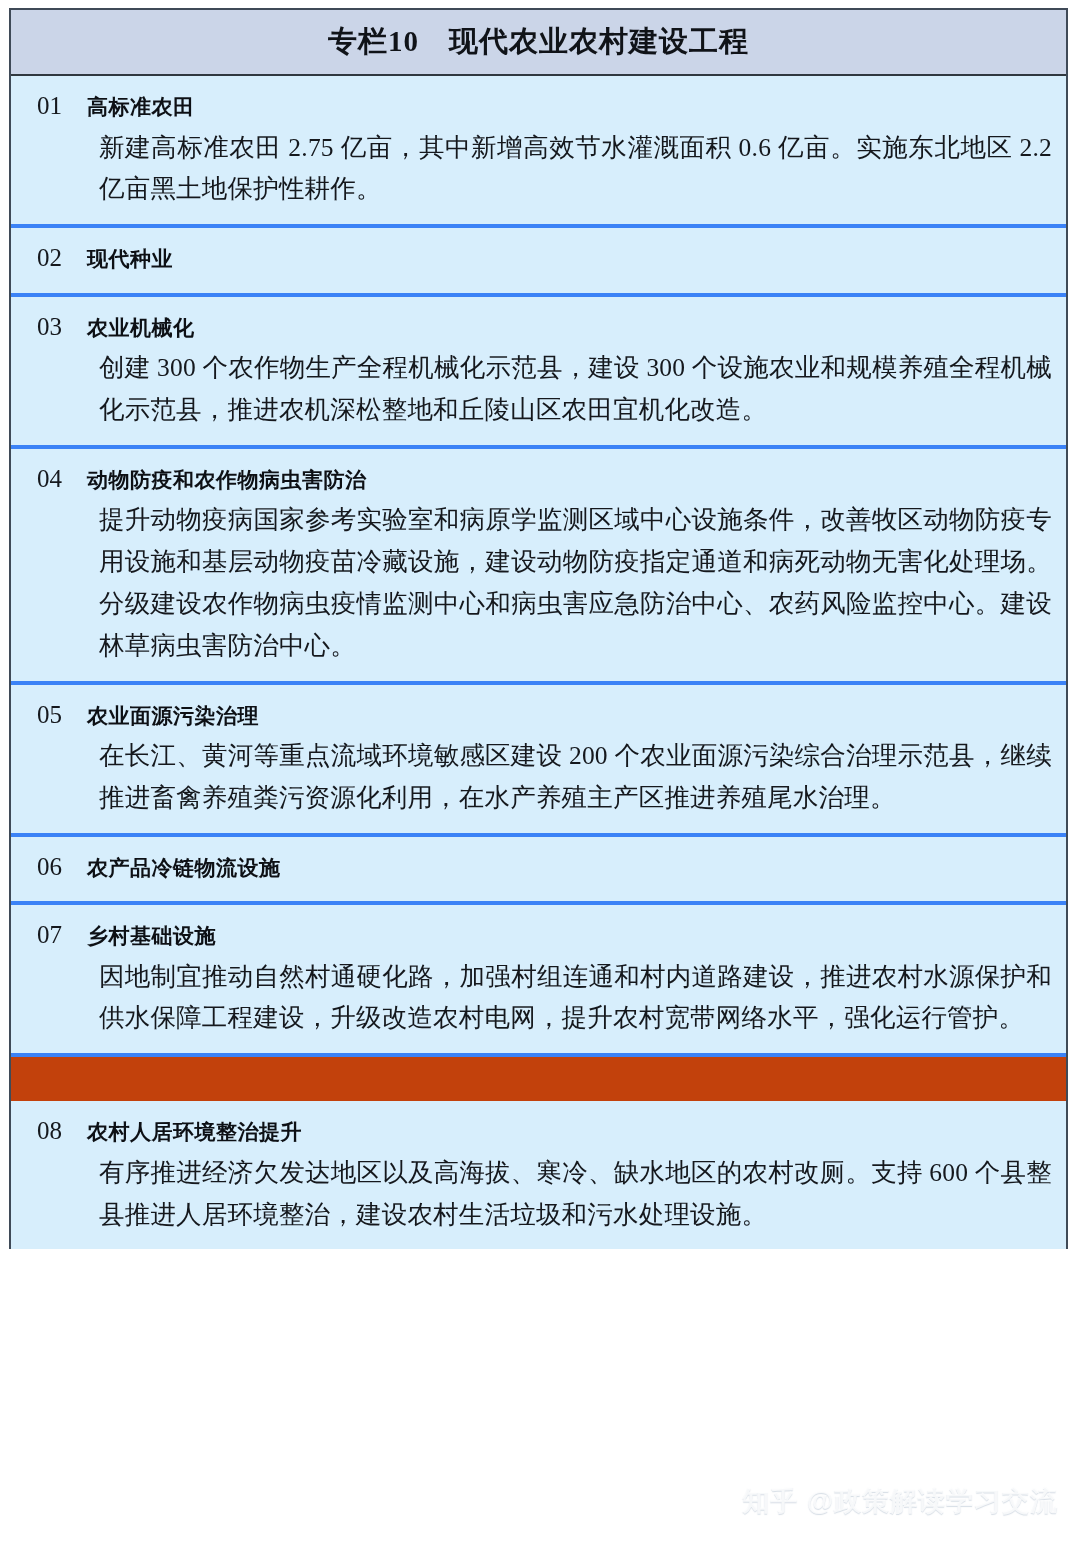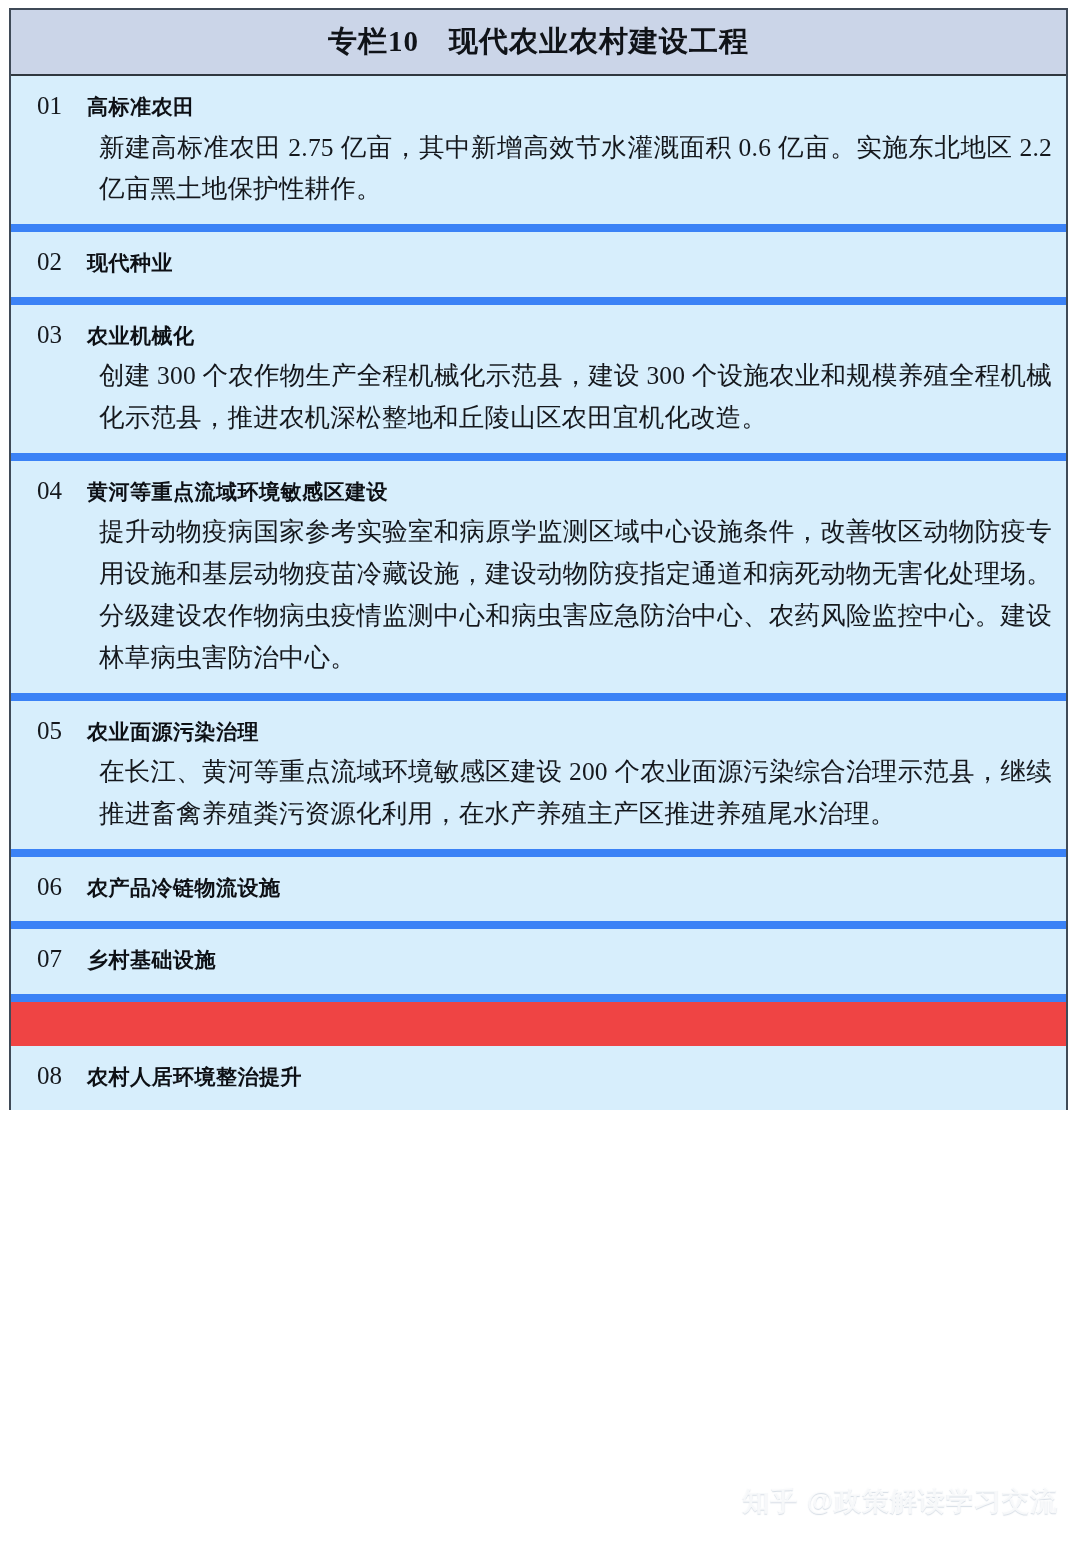--- a/index.html
+++ b/index.html
@@ -28,41 +28,41 @@
   }
 
   .table-frame {
     position: absolute;
     left: 9px;
     top: 8px;
     width: 1059px;            
     border: 2px solid #3f4a57;
     border-bottom: none;
     box-sizing: border-box;
-    background: #ef4444;
+    background: #c2410c;
   }
 
   
   .table-header {
     background: #cbd5e8;
     border-bottom: 2px solid #30383f;
     text-align: center;
     font-size: 29px;
     font-weight: 700;
     letter-spacing: 1px;
     line-height: 1;
     padding: 17px 0 18px 0;
     color: #101318;
     white-space: pre;
   }
 
   
   .row {
     background: #d7eefc;
-    border-bottom: 8px solid #3b82f6;
+    border-bottom: 4px solid #3b82f6;
     padding: 12px 14px 14px 14px;
     box-sizing: border-box;
   }
   .row:last-child {
     border-bottom: none;
     margin-top: 44px;
   }
 
   .row-head {
     display: flex;
@@ -142,21 +142,21 @@
       <div class="row-head">
         <div class="row-num">03</div>
         <div class="row-title">农业机械化</div>
       </div>
       <div class="row-body">创建 300 个农作物生产全程机械化示范县，建设 300 个设施农业和规模养殖全程机械化示范县，推进农机深松整地和丘陵山区农田宜机化改造。</div>
     </div>
 
     <div class="row">
       <div class="row-head">
         <div class="row-num">04</div>
-        <div class="row-title">黄河等重点流域环境敏感区建设</div>
+        <div class="row-title">动物防疫和农作物病虫害防治</div>
       </div>
       <div class="row-body">提升动物疫病国家参考实验室和病原学监测区域中心设施条件，改善牧区动物防疫专用设施和基层动物疫苗冷藏设施，建设动物防疫指定通道和病死动物无害化处理场。分级建设农作物病虫疫情监测中心和病虫害应急防治中心、农药风险监控中心。建设林草病虫害防治中心。</div>
     </div>
 
     <div class="row">
       <div class="row-head">
         <div class="row-num">05</div>
         <div class="row-title">农业面源污染治理</div>
       </div>
       <div class="row-body">在长江、黄河等重点流域环境敏感区建设 200 个农业面源污染综合治理示范县，继续推进畜禽养殖粪污资源化利用，在水产养殖主产区推进养殖尾水治理。</div>
@@ -167,26 +167,28 @@
         <div class="row-num">06</div>
         <div class="row-title">农产品冷链物流设施</div>
       </div>
     </div>
 
     <div class="row">
       <div class="row-head">
         <div class="row-num">07</div>
         <div class="row-title">乡村基础设施</div>
       </div>
+      <div class="row-body">因地制宜推动自然村通硬化路，加强村组连通和村内道路建设，推进农村水源保护和供水保障工程建设，升级改造农村电网，提升农村宽带网络水平，强化运行管护。</div>
     </div>
 
     <div class="row">
       <div class="row-head">
         <div class="row-num">08</div>
         <div class="row-title">农村人居环境整治提升</div>
       </div>
+      <div class="row-body">有序推进经济欠发达地区以及高海拔、寒冷、缺水地区的农村改厕。支持 600 个县整县推进人居环境整治，建设农村生活垃圾和污水处理设施。</div>
     </div>
 
   </div>
 
   <div class="watermark">知乎 @政策解读学习交流</div>
 
 </div>
 
 </body></html>

